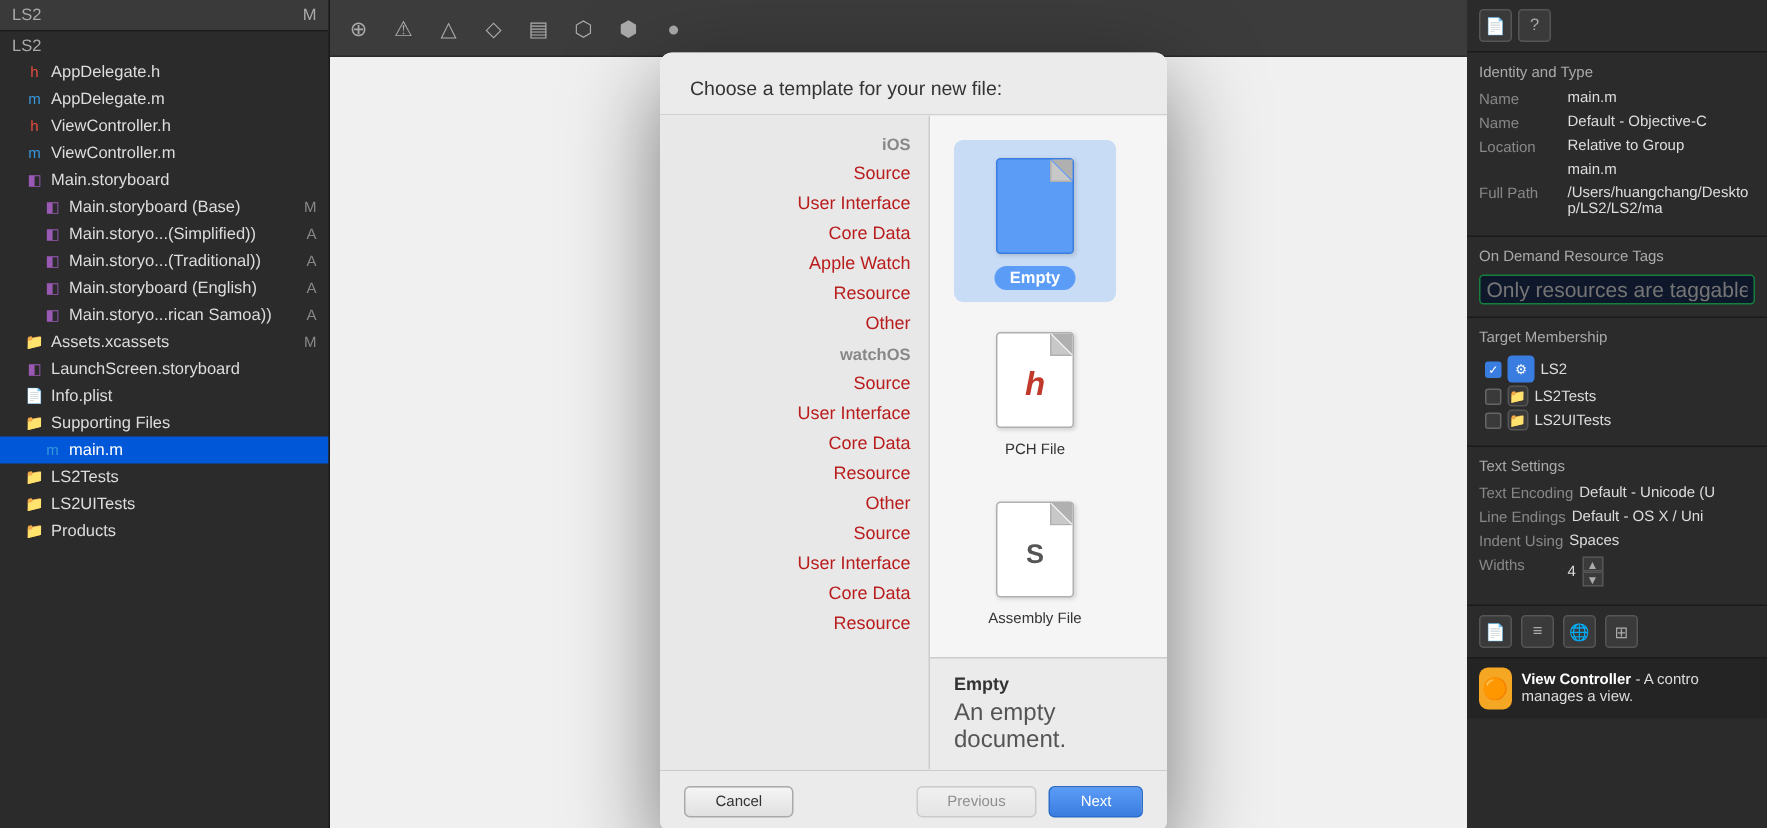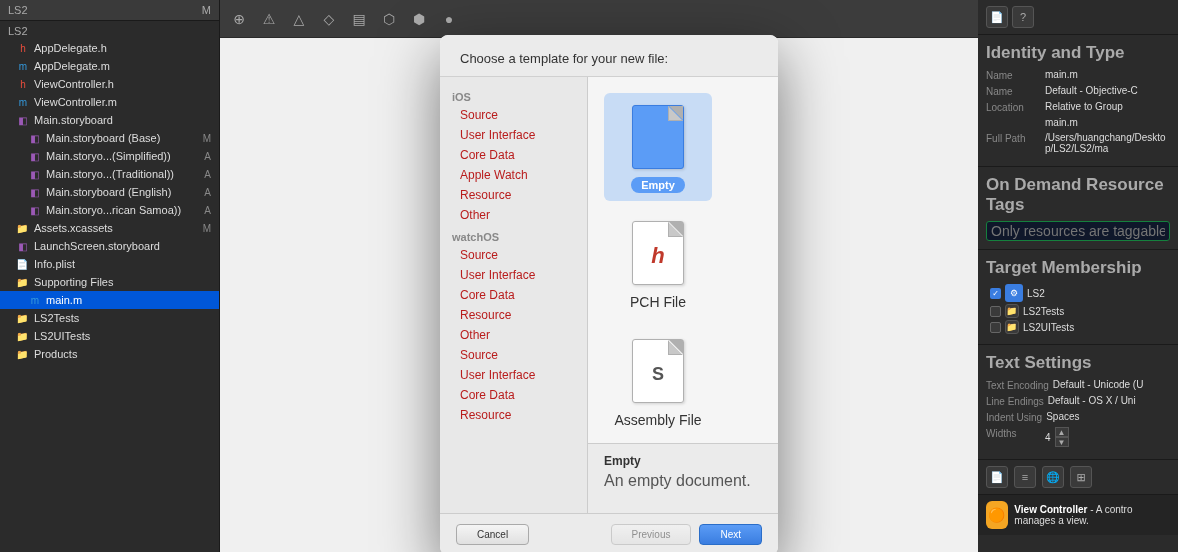--- a/index.html
+++ b/index.html
@@ -131,25 +131,26 @@
     }
 
     .dialog-body {
       flex: 1;
       display: flex;
       overflow: hidden;
     }
 
     
     .template-nav {
-      width: 148px;
+      width: 180px;
       background: #e8e8e8;
       border-right: 1px solid #ccc;
       overflow-y: auto;
       padding: 8px 0;
+      text-align: right;
     }
 
     .nav-platform {
       font-size: 11px;
       color: #888;
       padding: 6px 12px 2px;
       font-weight: 600;
     }
 
     .nav-item {
@@ -254,21 +255,21 @@
       background: #5b9cf6;
       color: white;
       font-size: 11px;
       font-weight: 600;
       padding: 2px 10px;
       border-radius: 10px;
       margin-top: 4px;
     }
 
     .template-label {
-      font-size: 14px;
+      font-size: 10px;
       color: #333;
       margin-top: 4px;
       line-height: 1.3;
     }
 
     
     .template-description {
       border-top: 1px solid #ccc;
       padding: 10px 16px;
       background: #ebebeb;
@@ -323,22 +324,22 @@
       overflow-y: auto;
       flex-shrink: 0;
     }
 
     .right-section {
       padding: 8px;
       border-bottom: 1px solid #1a1a1a;
     }
 
     .right-section-title {
-      font-size: 17px;
-      font-weight: 700;
+      font-size: 10px;
+      font-weight: 400;
       color: #aaa;
       margin-bottom: 6px;
       text-transform: none;
     }
 
     .right-row {
       display: flex;
       align-items: flex-start;
       gap: 4px;
       margin-bottom: 4px;

